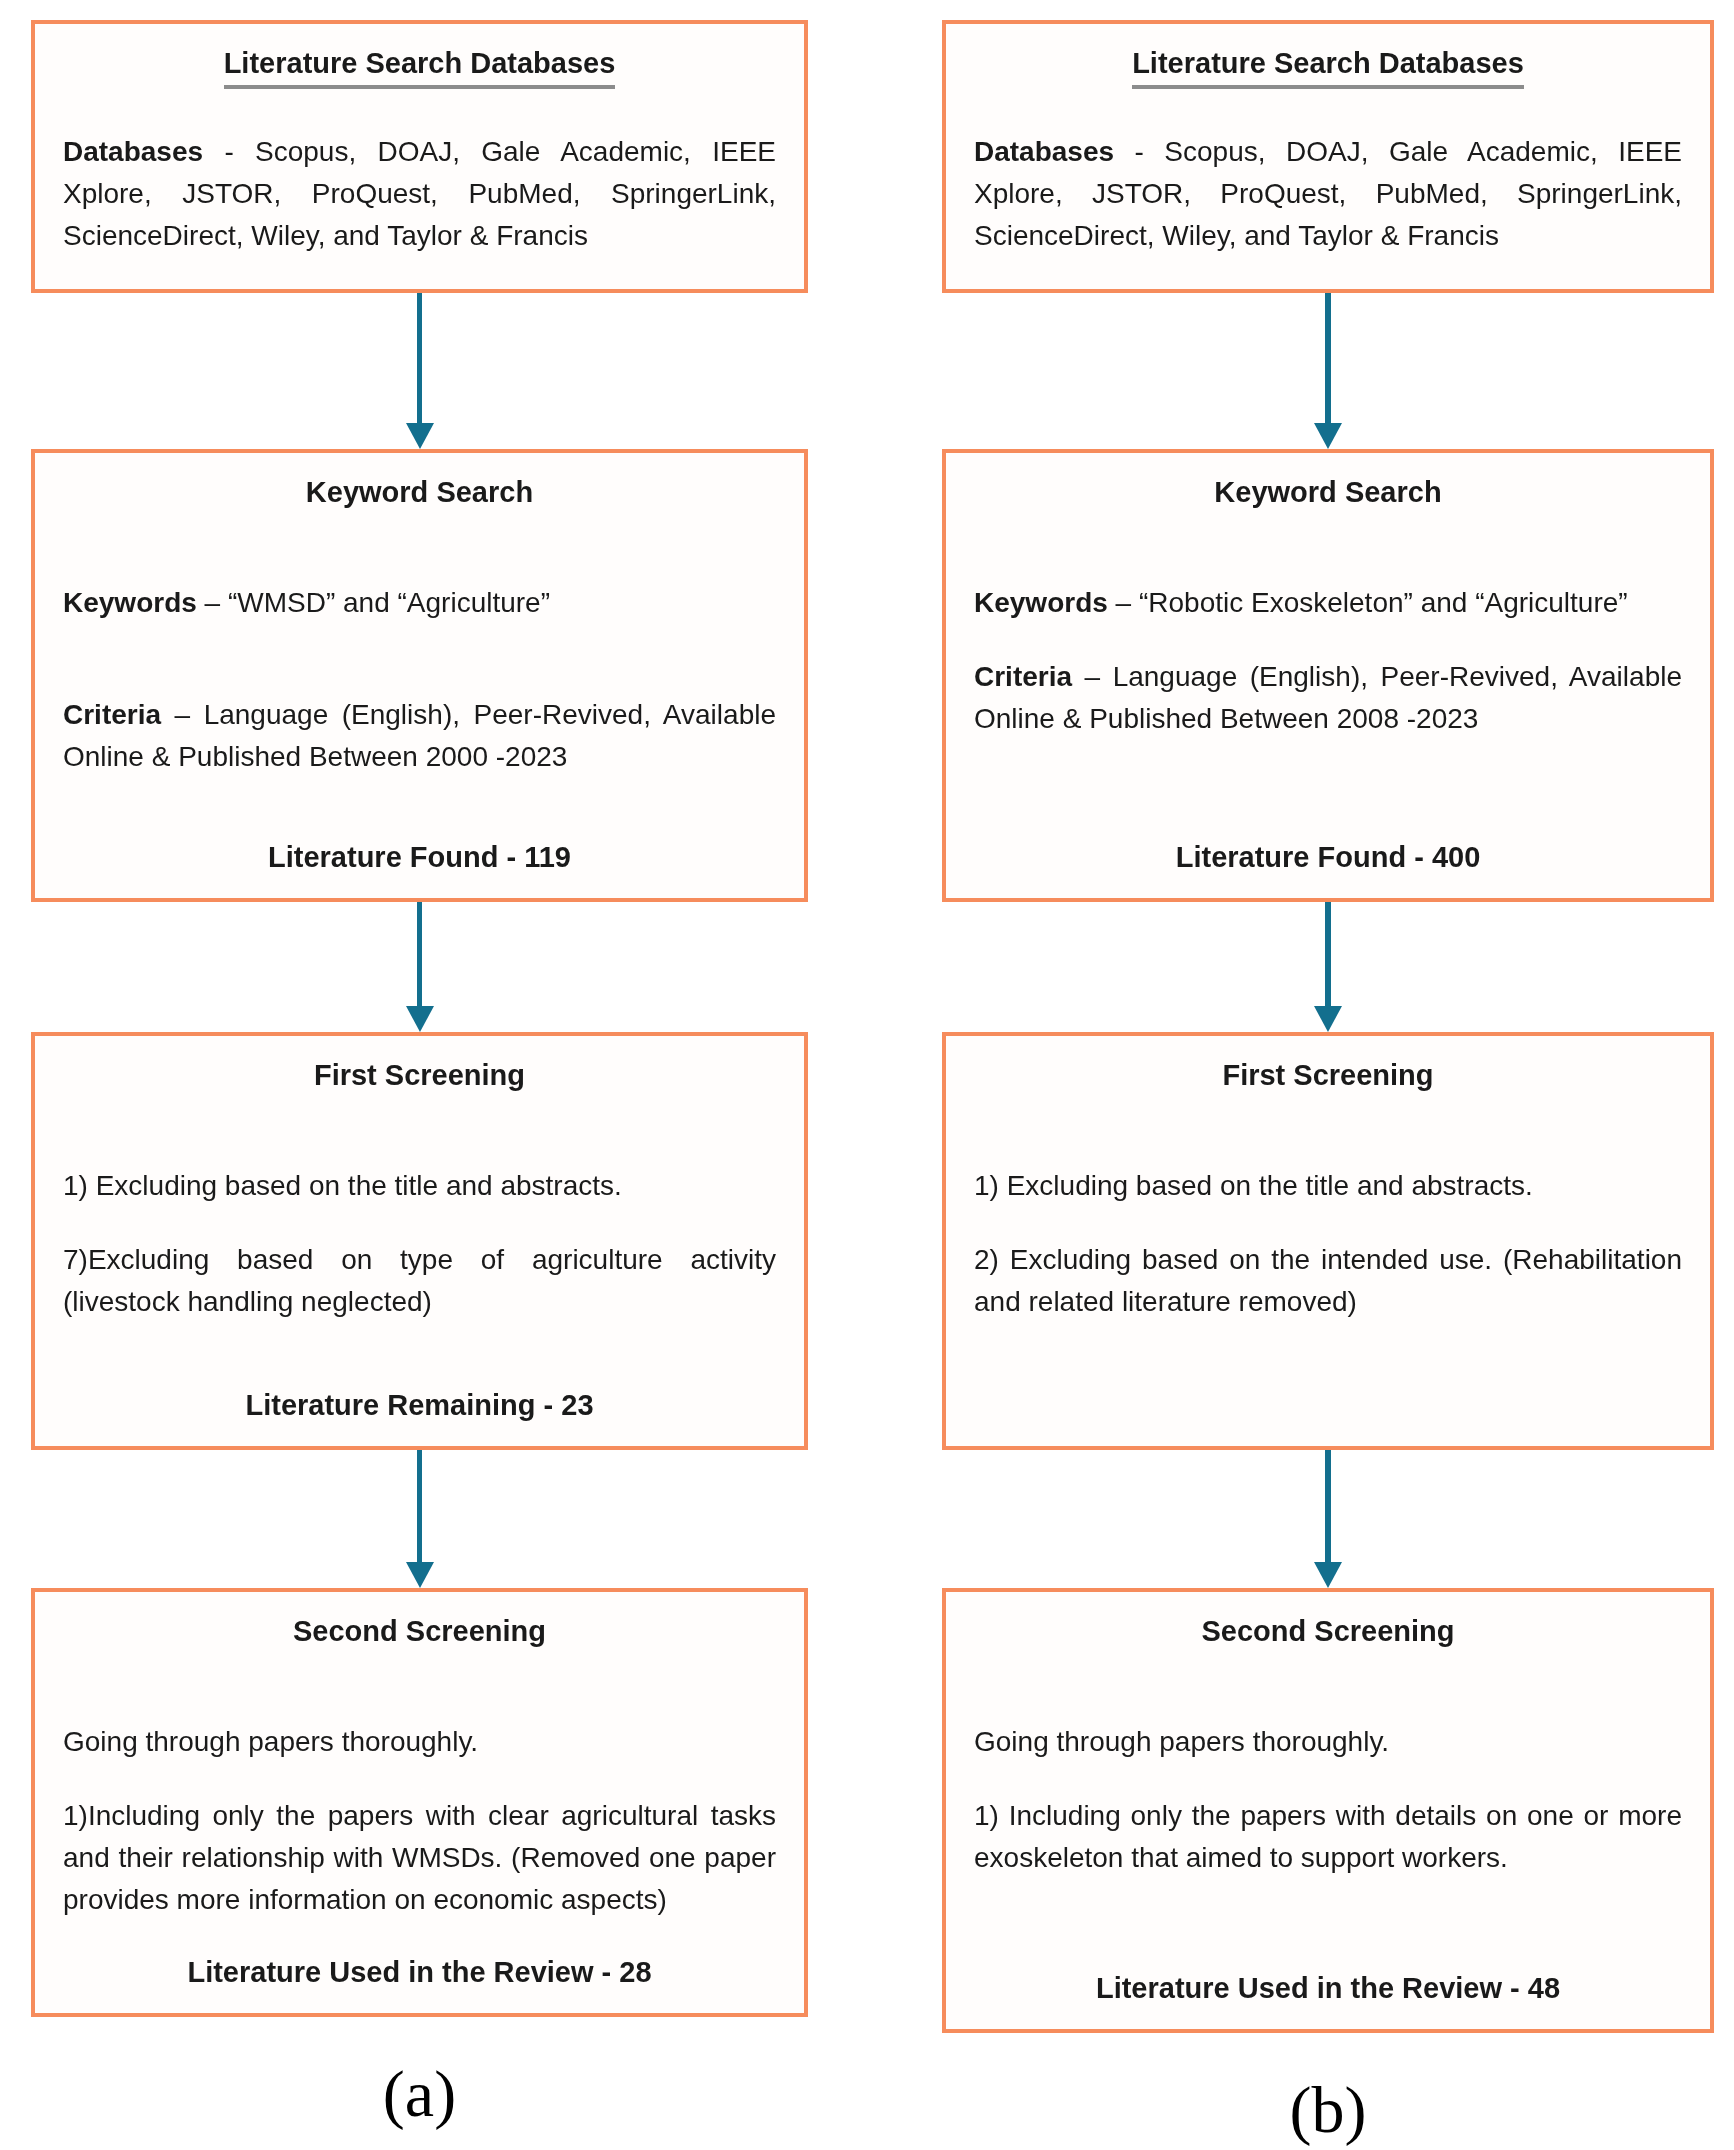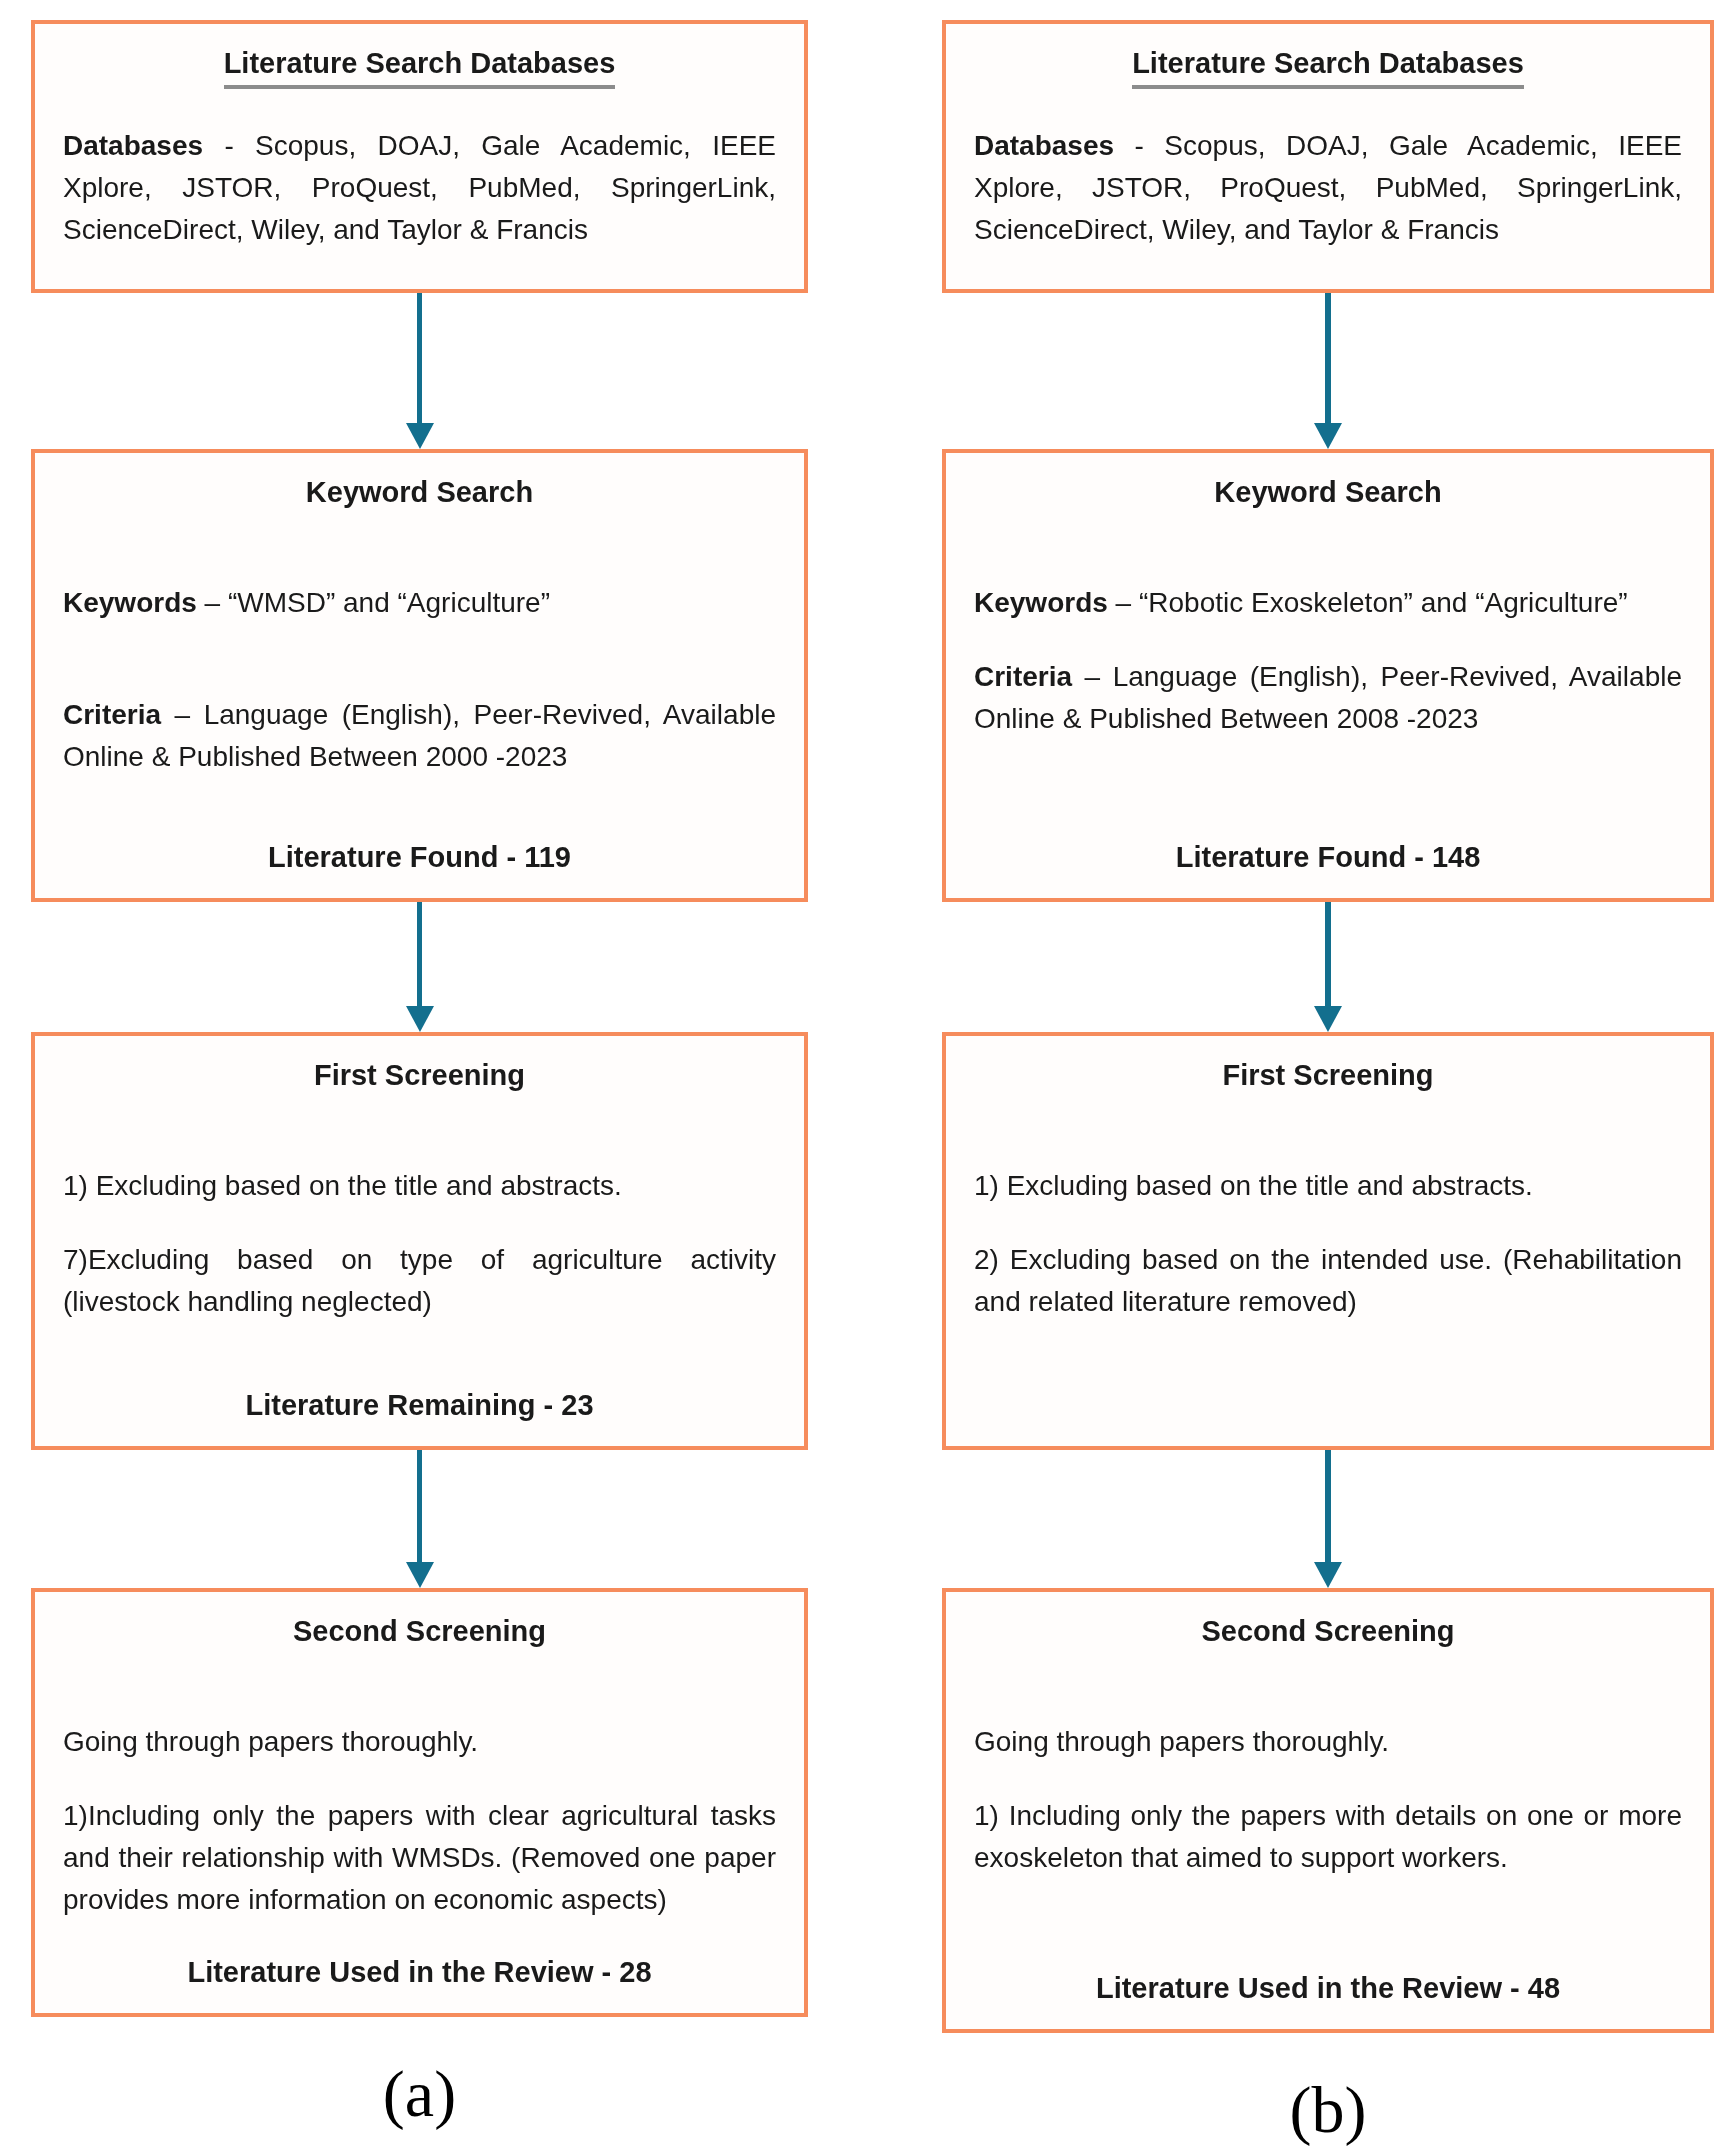--- a/index.html
+++ b/index.html
@@ -16,21 +16,21 @@
   .h2 { height:453px;justify-content:flex-end; }
   .h3 { height:418px; }
   .h4 { height:429px; }
   .h4b{ height:445px; }
 
   .box-title { font-size:29px; line-height:39px; font-weight:bold; text-align:center; margin-top:3.7px; }
   .title-underline { border-bottom:4.9px solid #8c8c8c; padding-bottom:6.1px; }
 
   .para, .box-body { font-size:28px; line-height:42px; text-align:justify; }
   .bold { font-weight:bold; }
-  .db-body { margin-top:auto; margin-bottom:19px; }
+  .db-body { margin-top:auto; margin-bottom:13px; }
   .mt { margin-top:38px; }
   .tight { margin-top:0; }
   .box-footer { margin-top:auto; margin-bottom:4.9px; font-size:29px; font-weight:bold; text-align:center; }
 
   .arrow-gap { display:flex; justify-content:center; }
   .g1 { height:156px; }
   .g2 { height:130px; }
   .g3 { height:138px; }
   .arrow { display:flex; flex-direction:column; align-items:center; }
   .arrow-line { width:5.5px; flex:1 1 auto; background:#136f8e; }
@@ -108,21 +108,21 @@
       <div class="arrow">
         <div class="arrow-line"></div>
         <div class="arrow-head"></div>
       </div>
     </div>
 
     <div class="box h2">
       <div class="box-title">Keyword Search</div>
       <div class="para mt"><span class="bold">Keywords</span><span> – “Robotic Exoskeleton” and “Agriculture”</span></div>
       <div class="para tight"><span class="bold">Criteria</span><span> – Language (English), Peer-Revived, Available Online &amp; Published Between 2008 -2023</span></div>
-      <div class="box-footer">Literature Found - 148</div>
+      <div class="box-footer">Literature Found - 400</div>
     </div>
 
     <div class="arrow-gap g2">
       <div class="arrow">
         <div class="arrow-line"></div>
         <div class="arrow-head"></div>
       </div>
     </div>
 
     <div class="box h3">

